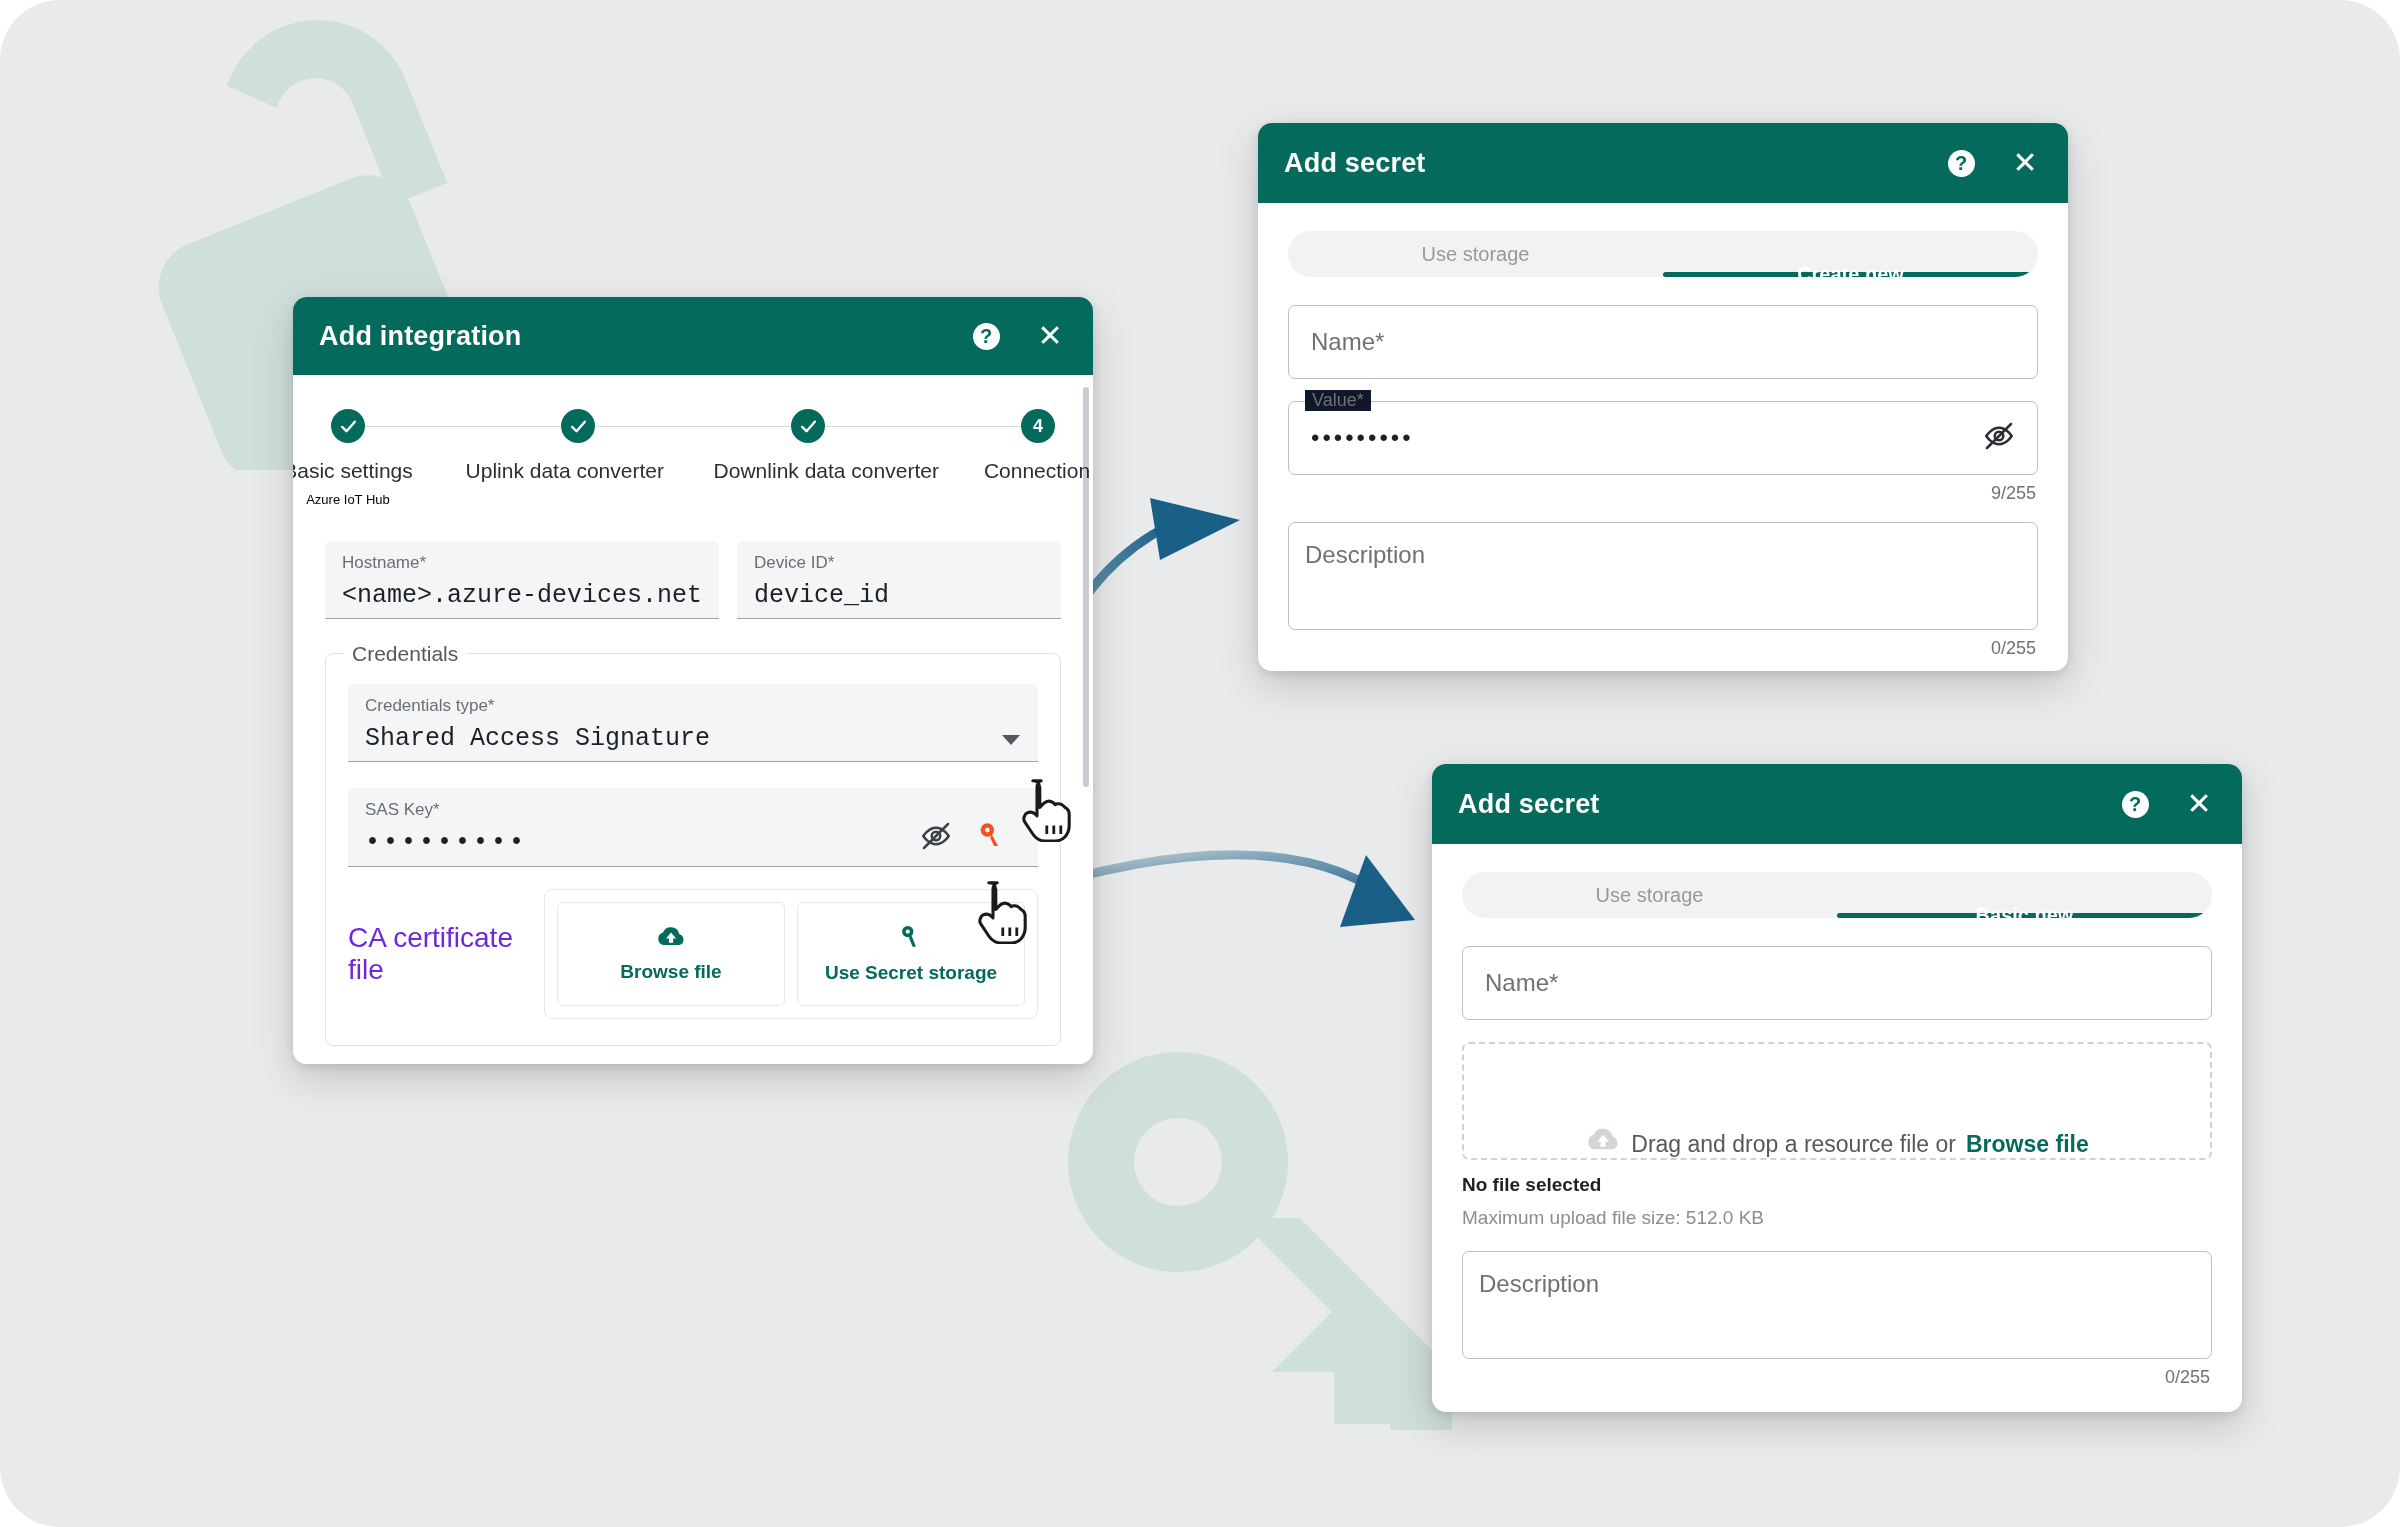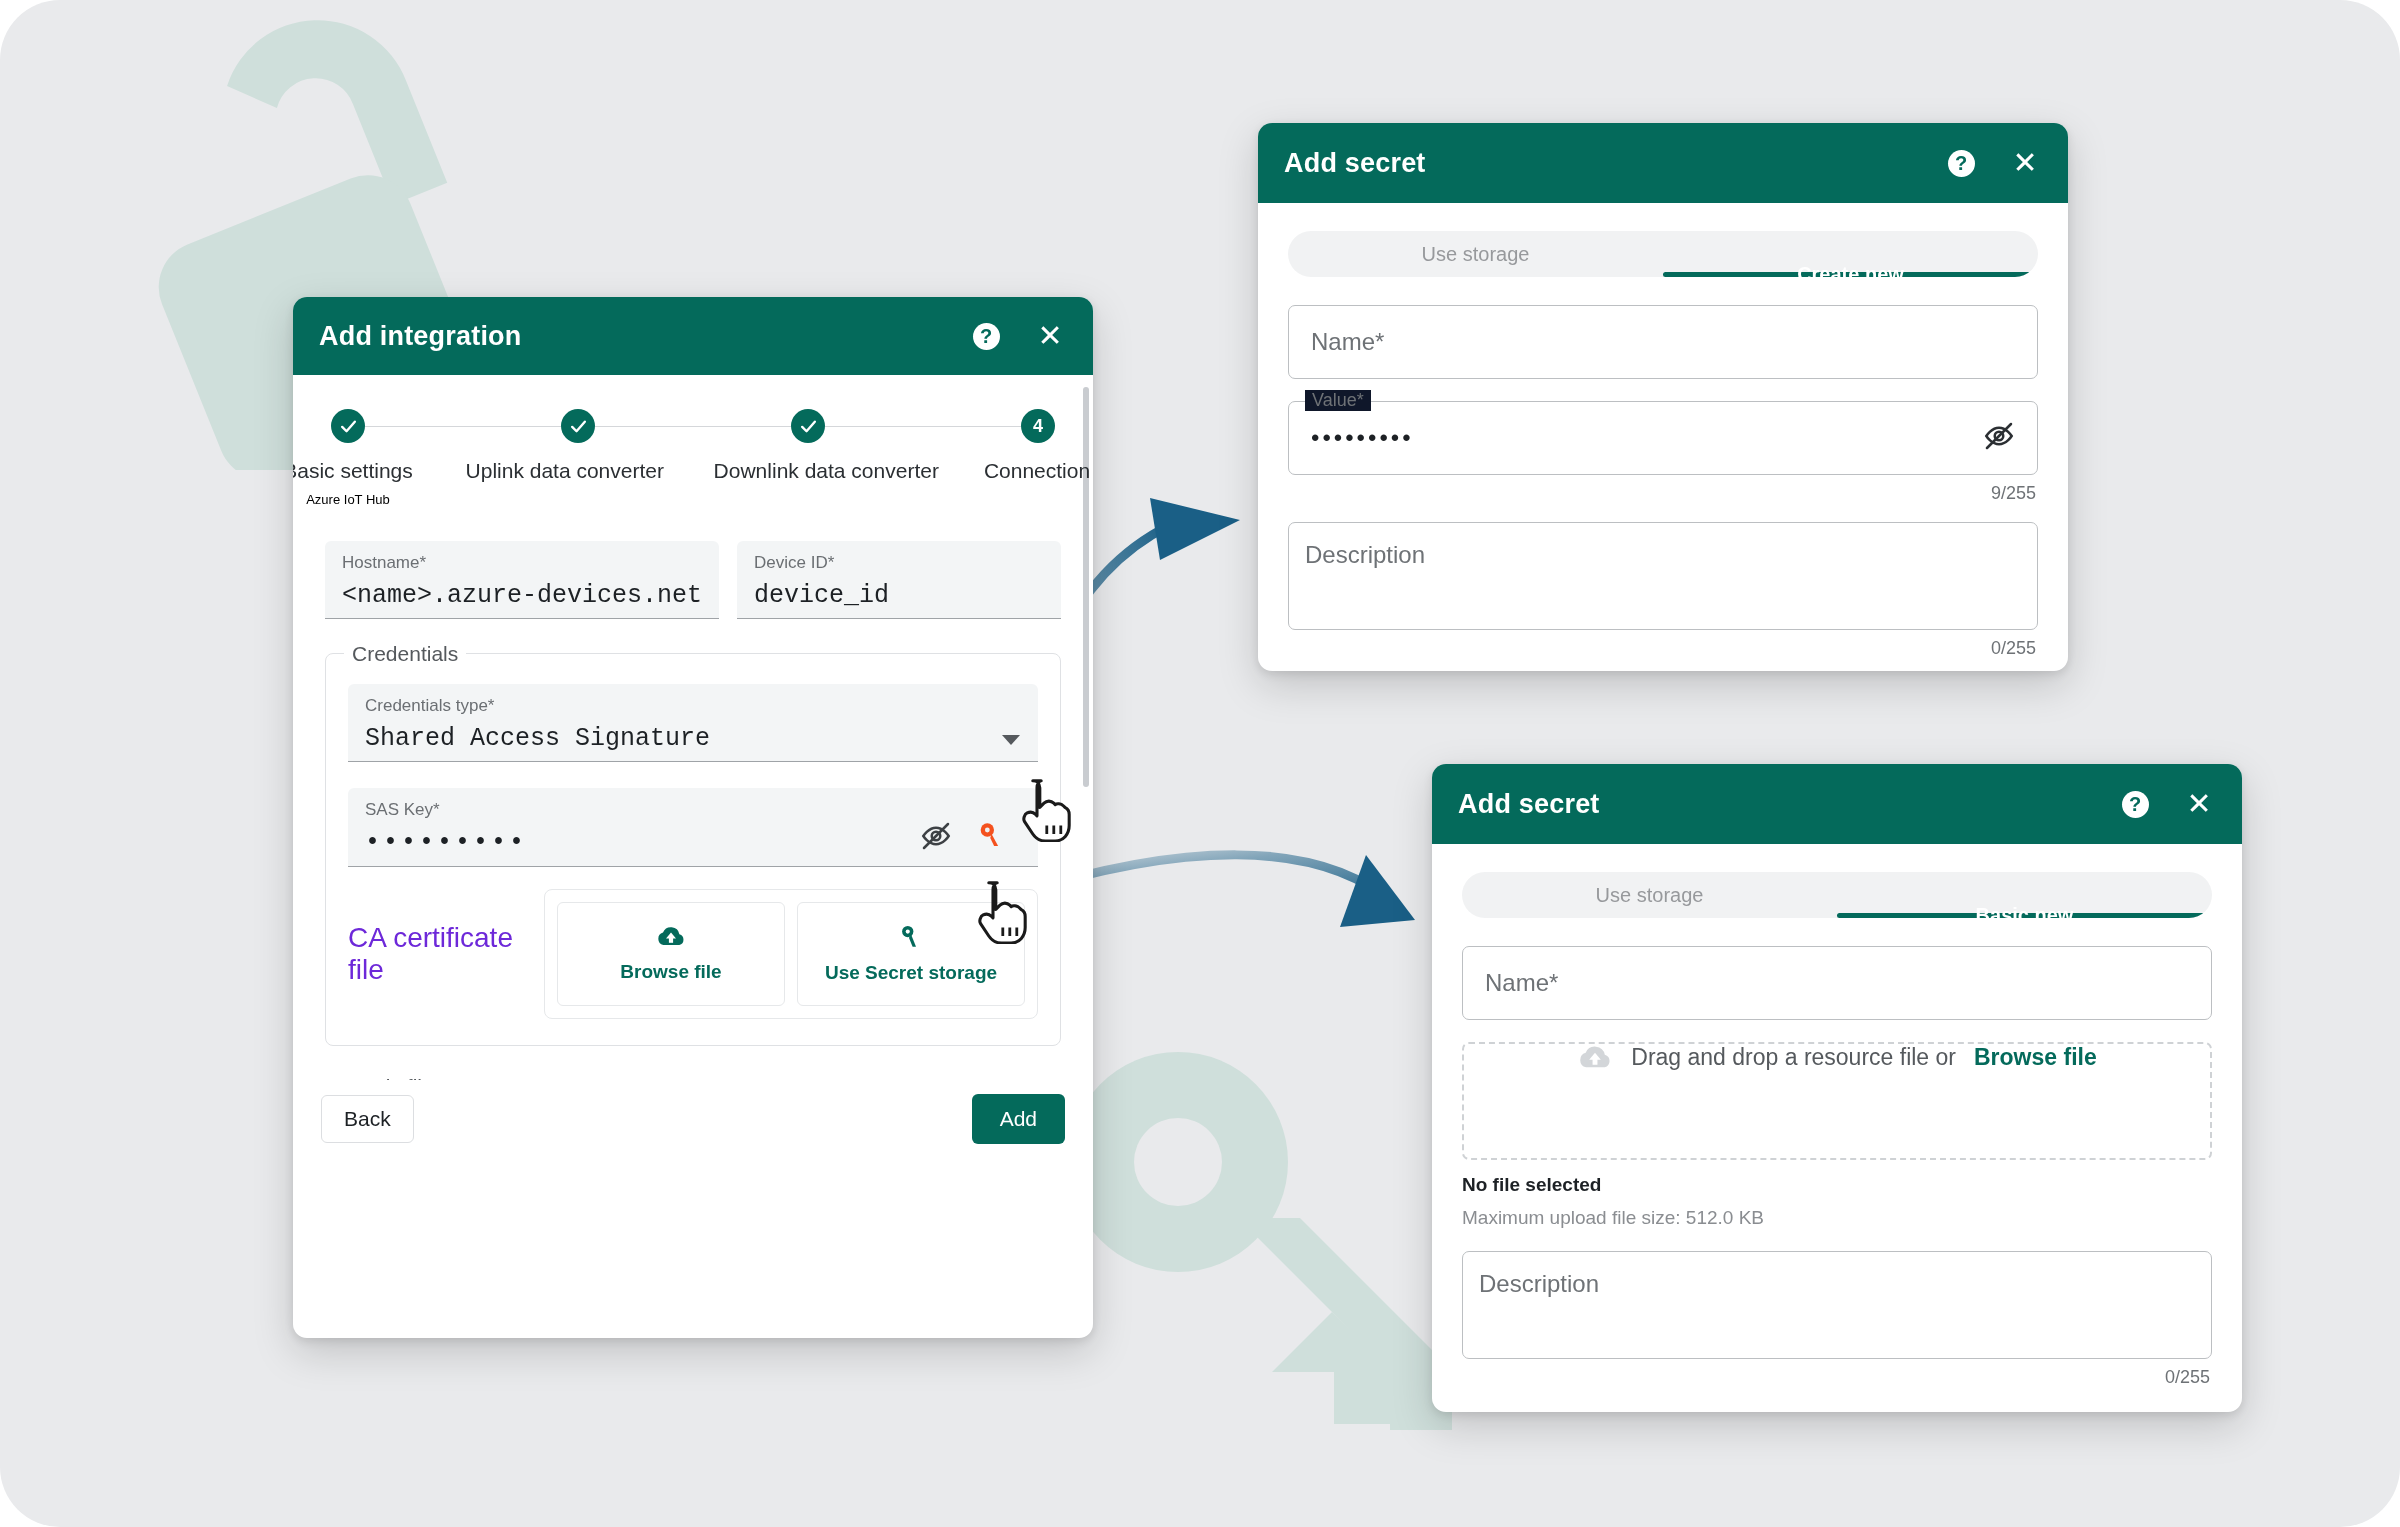--- a/index.html
+++ b/index.html
@@ -49,21 +49,21 @@
   
   .help-circle {
     width: 27px; height: 27px; border-radius: 50%;
     background: #fff; color: #046a5b;
     font-size: 20px; font-weight: bold; line-height: 27px;
     text-align: center;
   }
   .close-x { font-size: 30px; line-height: 1; font-weight: 300; color: #fff; }
 
   
-  #dlg-integration { left: 293px; top: 297px; width: 800px; height: 1041px; }
+  #dlg-integration { left: 293px; top: 297px; width: 800px; height: 767px; }
   #dlg-integration .dlg-head { height: 78px; }
   .int-body { position: relative; height: 782px; overflow: hidden; background: #fff; padding: 0; }
   .int-scroll { padding: 34px 32px 0 32px; position: relative; }
   .step-row { display: flex; align-items: center; width: 100%; }
   .circle {
     width: 34px; height: 34px; border-radius: 50%;
     background: #046a5b; color: #fff;
     display: flex; align-items: center; justify-content: center;
     font-size: 18px; font-weight: bold; flex: 0 0 auto;
   }
@@ -176,22 +176,22 @@
   .counter { font-size: 18px; color: #6e7276; text-align: right; margin: -14px 2px 16px 0; }
 
   .textarea-box {
     border: 1px solid #bcbfc2; border-radius: 7px;
     height: 108px; padding: 18px 16px;
     font-size: 24px; color: #6e7276;
   }
 
   .dropzone {
     border: 2px dashed #cfd2d5; border-radius: 7px;
-    height: 118px; display: flex; align-items: flex-start; justify-content: center;
-    gap: 18px; margin-bottom: 14px;
+    height: 118px; display: flex; align-items: flex-end; justify-content: center;
+    gap: 10px; margin-bottom: 14px;
   }
   .dz-text { font-size: 23px; color: #55595d; }
   .dz-link { font-size: 23px; color: #046a5b; font-weight: bold; cursor: pointer; }
   .file-status { font-size: 19px; color: #1d2125; font-weight: bold; margin-bottom: 11px; }
   .file-max { font-size: 19px; color: #8a8d91; margin-bottom: 22px; }
 
   
   .cursor { position: absolute; width: 56px; height: 62px; pointer-events: none; }
 </style>
 </head>

